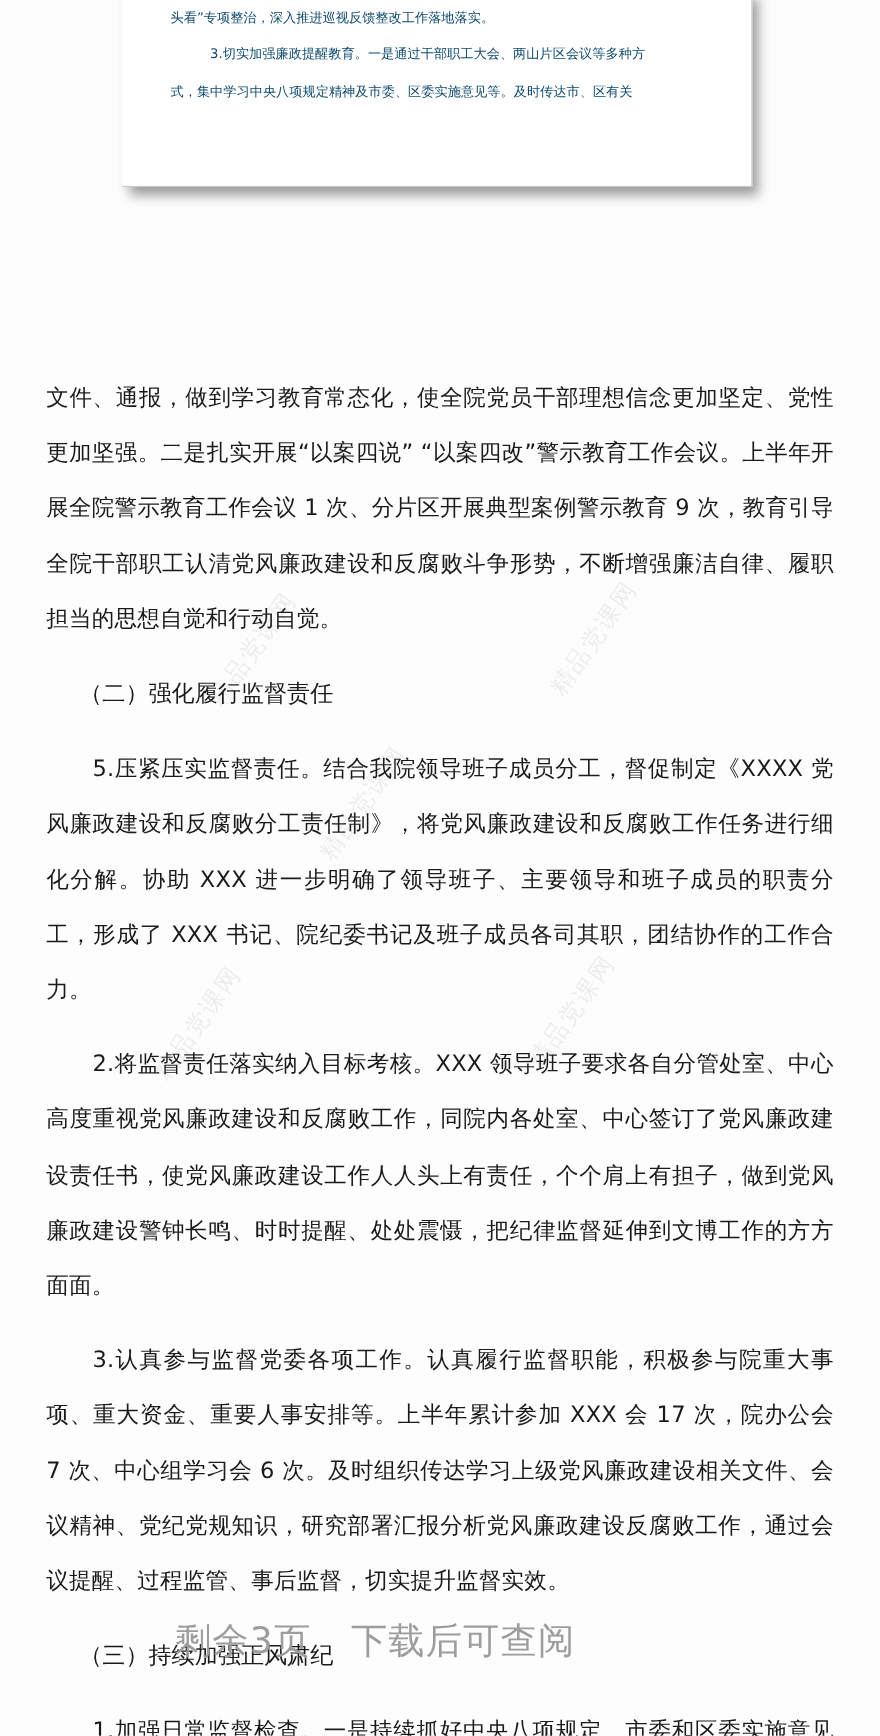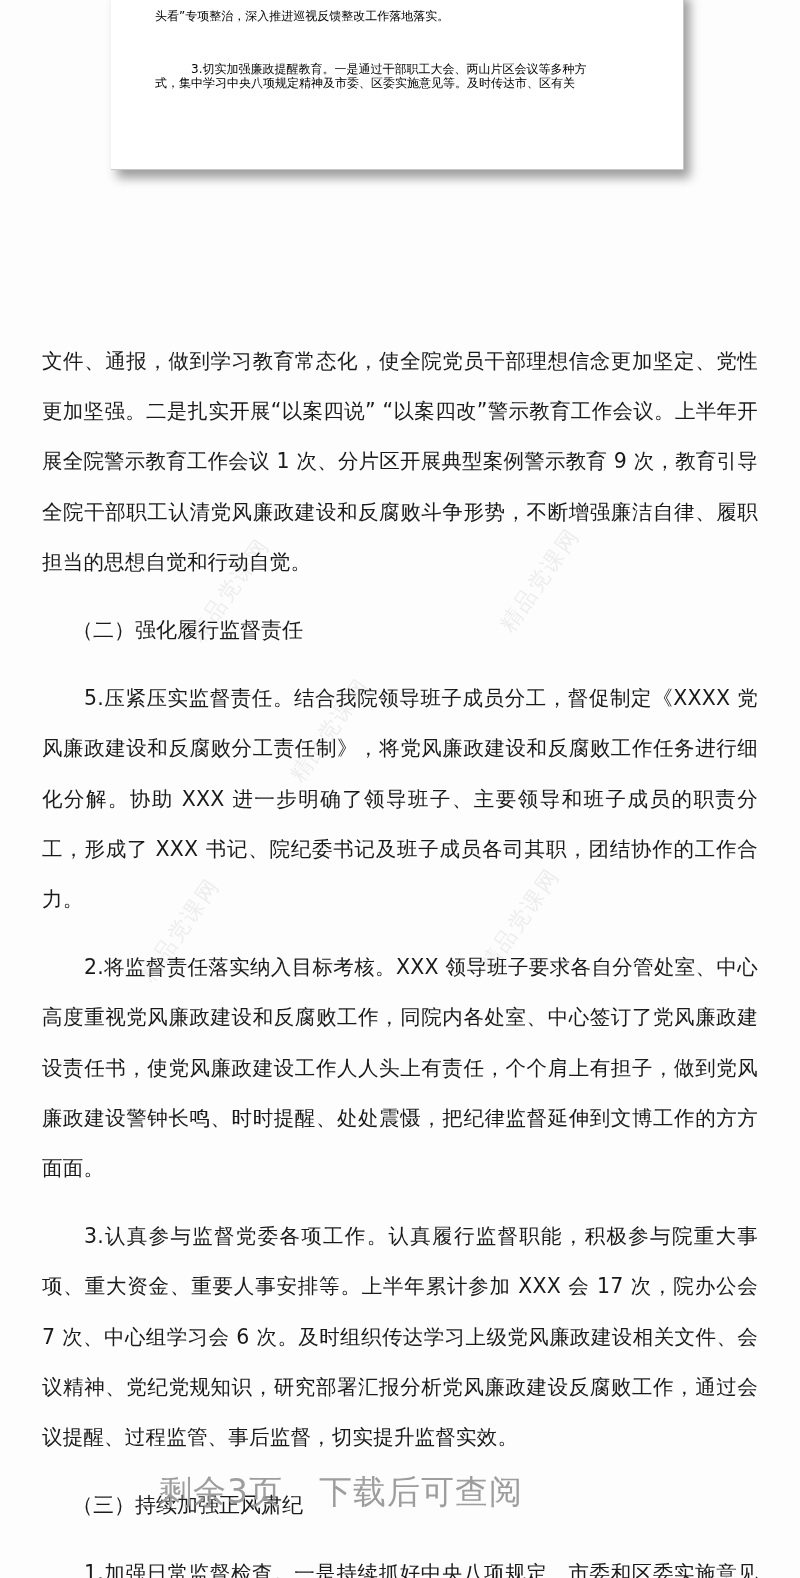--- a/index.html
+++ b/index.html
@@ -26,24 +26,24 @@
       box-shadow: 6px 8px 10px rgba(0,0,0,0.38);
       border-right: 1px solid #c8c8c8;
       border-bottom: 1px solid #c8c8c8;
     }
     .page-card .line {
       position: absolute;
       left: 44px;
       font-size: 12px;
       line-height: 14px;
       white-space: nowrap;
-      color: #000000;
+      color: #0c4a6e;
     }
     .page-card .l1 { top: 19px; }
-    .page-card .l2 { top: 52px; left: 80px; margin-top: 20px; }
+    .page-card .l2 { top: 52px; left: 80px; }
     .page-card .l3 { top: 86px; }
 
     
     .body-text {
       position: absolute;
       left: 24px;
       top: 318px;
       width: 752px;
     }
     .para {

